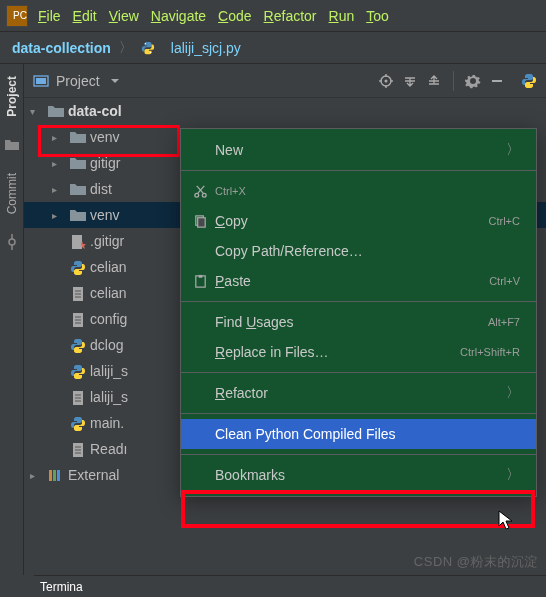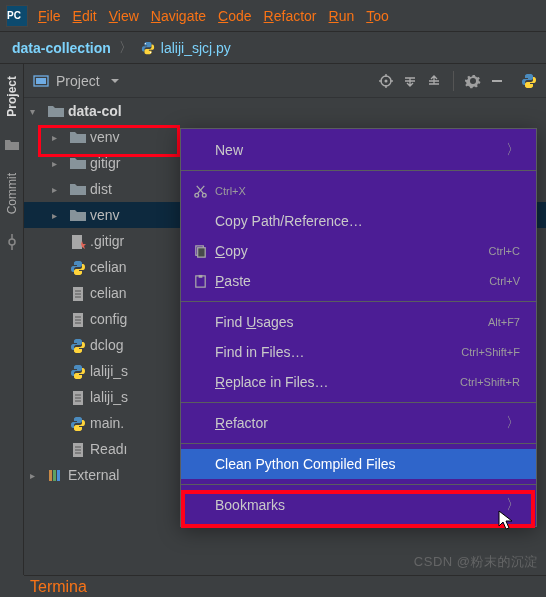--- a/index.html
+++ b/index.html
@@ -1,28 +1,28 @@
 <!DOCTYPE html>
 <html><head>
 <meta charset="utf-8">
 <style>
   * { box-sizing: border-box; margin: 0; padding: 0; font-family: "Segoe UI", Arial, sans-serif; }
   body { background: #3c3f41; color: #bbbbbb; width: 546px; height: 597px; overflow: hidden; font-size: 14px; position: relative; }
   
   
   .menubar { display:flex; align-items:center; height:32px; background:#3c3f41; border-bottom:1px solid #2b2b2b; padding:0 6px; gap:4px;}
-  .logo { width:22px; height:22px; background:#0c4a6e; border:1px solid #444; display:flex; align-items:center; justify-content:flex-start; font-size:10px; font-weight:bold; }
+  .logo { width:22px; height:22px; background:#a16207; border:1px solid #444; display:flex; align-items:center; justify-content:flex-end; font-size:10px; font-weight:normal; }
   .logo .pc { color:#fff; }
-  .menubar .item { padding:3px 6px; color:#f97316; }
+  .menubar .item { padding:3px 6px; color:#bef264; }
   .menubar .item u { text-decoration: underline; }
   
   
   .breadcrumb { display:flex; align-items:center; height:32px; padding:0 12px; gap:8px; border-bottom:1px solid #2b2b2b; }
   .crumb { color:#7dd3fc; font-weight:bold; }
-  .crumb.file { font-weight:normal; display:flex; align-items:center; gap:6px;}
+  .crumb.file { font-weight:normal; display:flex; align-items:center; gap:16px;}
   .chev { color:#777; }
   .pyicon { width:14px; height:14px; display:inline-flex; }
   
   
   .main { display:flex; height:calc(100% - 64px - 22px); }
   .gutter-left { width:24px; background:#3c3f41; border-right:1px solid #2b2b2b; display:flex; flex-direction:column; align-items:center; padding-top:6px; gap:14px;}
   .vlabel { writing-mode: vertical-rl; transform: rotate(180deg); font-size:12px; color:#aaa; padding:6px 0;}
   .vlabel.active { color:#ddd; font-weight:bold; }
   .gutter-icon { width:16px; height:16px; color:#888; }
   
@@ -39,37 +39,37 @@
   .tree-row .arr { width:14px; color:#888; font-size:10px;}
   .tree-row.sel { background:#0d293e; }
   .fname { color:#bbb; }
   .fname.bold { color:#d8d8d8; font-weight:bold;}
   .foldericon { width:16px; height:14px; display:inline-block;}
   .fileicon { width:16px; height:14px; display:inline-block;}
   
   .red-box1 { position:absolute; border:3px solid #ff0019; pointer-events:none; }
   
   
-  .ctxmenu { position:absolute; left:180px; top:128px; width:357px; background:#4c1d95; border:1px solid #5a5d5f; box-shadow:0 4px 20px rgba(0,0,0,.4); z-index:30; padding:6px 0;}
+  .ctxmenu { position:absolute; left:180px; top:128px; width:357px; background:#14532d; border:1px solid #5a5d5f; box-shadow:0 4px 20px rgba(0,0,0,.4); z-index:30; padding:6px 0;}
   .ctx-item { display:flex; align-items:center; height:30px; padding:0 16px 0 12px; color:#c9c9c9;}
   .ctx-item .ico { width:22px; display:flex; align-items:center; }
   .ctx-item .ico svg{ width:15px; height:15px;}
   .ctx-item .lbl { flex:1; }
   .ctx-item .sc { color:#9c9c9c; font-size:11px;}
   .ctx-item .sub { color:#9c9c9c;}
   .ctx-item.hi { background:#2f65ca; color:#fff;}
   .ctx-sep { height:1px; background:#5a5d5f; margin:5px 0;}
   
   .red-box2 { position:absolute; border:4px solid #ff0019; pointer-events:none; z-index:40;}
   
   .cursor { position:absolute; z-index:50; }
   
   .watermark { position:absolute; right:8px; bottom:26px; color:#7a7a7a; font-size:13px; letter-spacing:0.5px; z-index:5; opacity:.65;}
   
-  .statusbar { position:absolute; bottom:0; left:24px; right:0; height:22px; border-top:1px solid #2b2b2b; display:flex; align-items:center; font-size:16px; color:#f97316; padding:0 6px; background:#3c3f41;}
+  .statusbar { position:absolute; bottom:0; left:34px; right:0; height:22px; border-top:1px solid #2b2b2b; display:flex; align-items:center; font-size:12px; color:#ffffff; padding:0 6px; background:#3c3f41;}
 </style>
 </head>
 <body>
 
 <div class="menubar">
   <div class="logo">
       <span class="pc">PC</span>
     </div>
   <div id="menuitems" style="display: flex;">
       <span class="item"><u>F</u>ile</span>
@@ -311,53 +311,48 @@
         <svg viewBox="0 0 16 16">
           <circle cx="4" cy="12" r="2" fill="none" stroke="#aaa" stroke-width="1.4"></circle>
           <circle cx="12" cy="12" r="2" fill="none" stroke="#aaa" stroke-width="1.4"></circle>
           <line x1="5" y1="10" x2="12" y2="2" stroke="#aaa" stroke-width="1.4"></line>
           <line x1="11" y1="10" x2="4" y2="2" stroke="#aaa" stroke-width="1.4"></line>
         </svg>
       </span>
       <span class="sc">Ctrl+X</span>
     </div>
     <div class="ctx-item">
-      <span class="ico"></span>
-      <span class="lbl">Copy Path/Reference…</span>
-    </div>
-    <div class="ctx-item">
       <span class="ico">
         <svg viewBox="0 0 16 16">
           <rect x="3" y="2" width="8" height="10" fill="none" stroke="#aaa" stroke-width="1.3"></rect>
           <rect x="5" y="4" width="8" height="10" fill="#46494b" stroke="#aaa" stroke-width="1.3"></rect>
         </svg>
       </span>
       <span class="lbl"><u>C</u>opy</span>
       <span class="sc">Ctrl+C</span>
     </div>
     <div class="ctx-item">
+      <span class="ico"></span>
+      <span class="lbl">Copy Path/Reference…</span>
+    </div>
+    <div class="ctx-item">
       <span class="ico">
         <svg viewBox="0 0 16 16">
           <rect x="3" y="2" width="10" height="12" fill="none" stroke="#aaa" stroke-width="1.3"></rect>
           <rect x="6" y="1" width="4" height="3" fill="#aaa"></rect>
         </svg>
       </span>
       <span class="lbl"><u>P</u>aste</span>
       <span class="sc">Ctrl+V</span>
     </div>
     <div class="ctx-sep"></div>
     <div class="ctx-item">
       <span class="ico"></span>
       <span class="lbl">Find <u>U</u>sages</span>
       <span class="sc">Alt+F7</span>
-    </div>
-    <div class="ctx-item">
-      <span class="ico"></span>
-      <span class="lbl">Find in Files…</span>
-      <span class="sc">Ctrl+Shift+F</span>
     </div>
     <div class="ctx-item">
       <span class="ico"></span>
       <span class="lbl"><u>R</u>eplace in Files…</span>
       <span class="sc">Ctrl+Shift+R</span>
     </div>
     <div class="ctx-sep"></div>
     <div class="ctx-item">
       <span class="ico"></span>
       <span class="lbl"><u>R</u>efactor</span>

